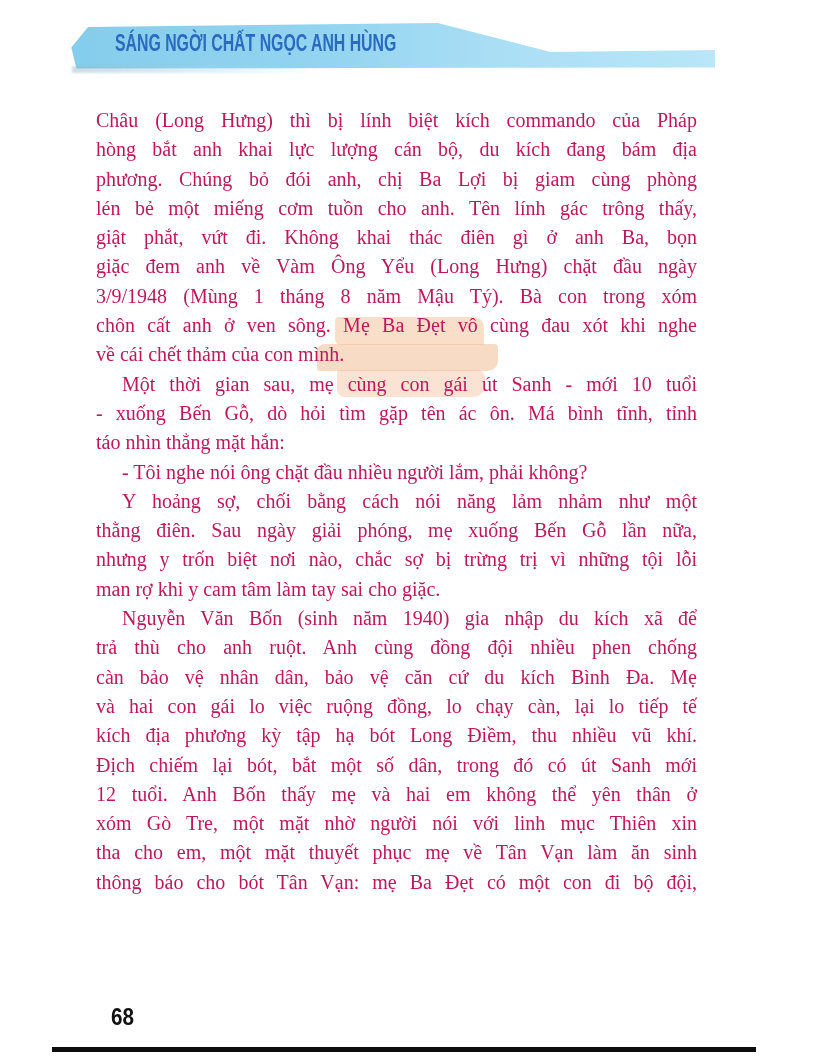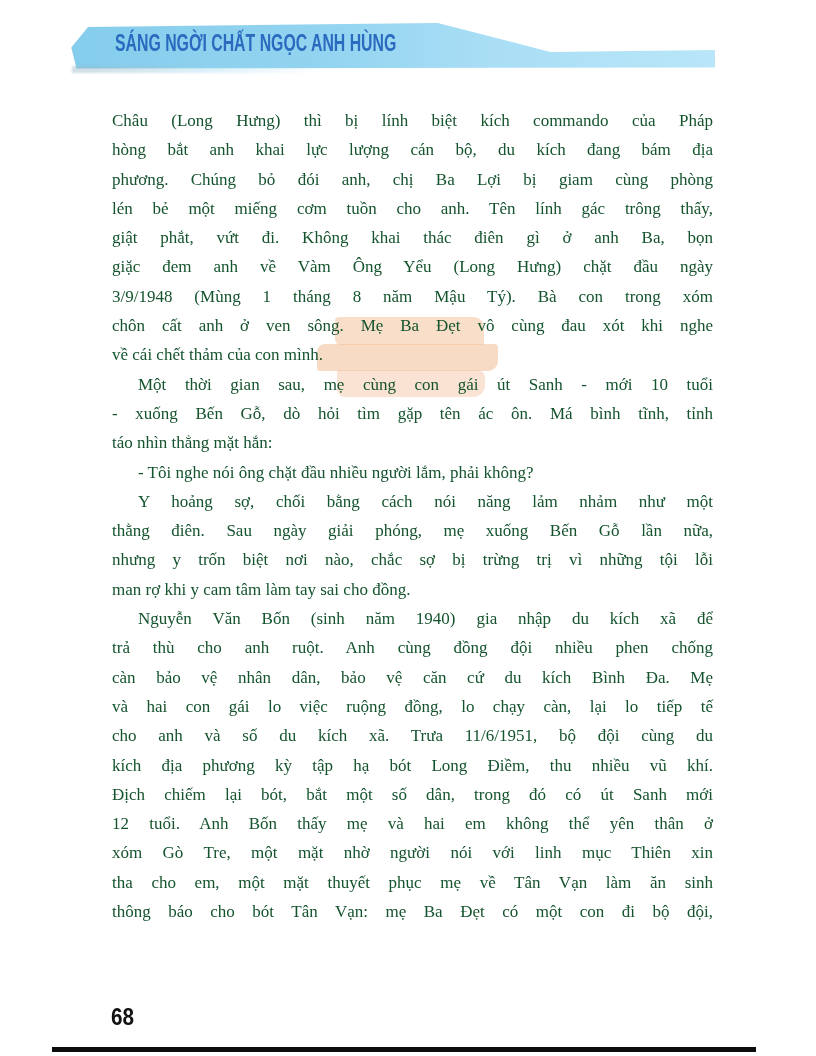--- a/index.html
+++ b/index.html
@@ -45,24 +45,24 @@
     background:var(--hl-color, #f3bd93);
     pointer-events:none;
   }
   .hl1 { left:335px; top:317px; width:149px; height:28px; opacity:0.50; border-radius:4px 10px 2px 6px; }
   .hl2 { left:317px; top:344px; width:181px; height:27px; opacity:0.55; border-radius:8px 4px 10px 3px; }
   .hl3 { left:337px; top:370px; width:148px; height:27px; opacity:0.42; border-radius:3px 8px 12px 8px; }
 
   
   .body-text {
     position:absolute;
-    left:112px; top:106px;
+    left:96px; top:106px;
     width:601px;
-    font-size:17px;
-    color:#14532d;
+    font-size:20px;
+    color:#be185d;
   }
   .bline {
     height:29.3px;
     line-height:29.3px;
     text-align:center;
     text-align-last:left;
   }
   .bline.just { text-align:justify; text-align-last:justify; }
   .bline.indent { padding-left:26px; }
 
@@ -109,26 +109,25 @@
       <div class="bline just">3/9/1948 (Mùng 1 tháng 8 năm Mậu Tý). Bà con trong xóm</div>
       <div class="bline just">chôn cất anh ở ven sông. Mẹ Ba Đẹt vô cùng đau xót khi nghe</div>
       <div class="bline">về cái chết thảm của con mình.</div>
       <div class="bline indent just">Một thời gian sau, mẹ cùng con gái út Sanh - mới 10 tuổi</div>
       <div class="bline just">- xuống Bến Gỗ, dò hỏi tìm gặp tên ác ôn. Má bình tĩnh, tỉnh</div>
       <div class="bline">táo nhìn thẳng mặt hắn:</div>
       <div class="bline indent">- Tôi nghe nói ông chặt đầu nhiều người lắm, phải không?</div>
       <div class="bline indent just">Y hoảng sợ, chối bằng cách nói năng lảm nhảm như một</div>
       <div class="bline just">thằng điên. Sau ngày giải phóng, mẹ xuống Bến Gỗ lần nữa,</div>
       <div class="bline just">nhưng y trốn biệt nơi nào, chắc sợ bị trừng trị vì những tội lỗi</div>
-      <div class="bline">man rợ khi y cam tâm làm tay sai cho đồng.</div>
+      <div class="bline">man rợ khi y cam tâm làm tay sai cho giặc.</div>
       <div class="bline indent just">Nguyễn Văn Bốn (sinh năm 1940) gia nhập du kích xã để</div>
       <div class="bline just">trả thù cho anh ruột. Anh cùng đồng đội nhiều phen chống</div>
       <div class="bline just">càn bảo vệ nhân dân, bảo vệ căn cứ du kích Bình Đa. Mẹ</div>
       <div class="bline just">và hai con gái lo việc ruộng đồng, lo chạy càn, lại lo tiếp tế</div>
-      <div class="bline just">cho anh và số du kích xã. Trưa 11/6/1951, bộ đội cùng du</div>
       <div class="bline just">kích địa phương kỳ tập hạ bót Long Điềm, thu nhiều vũ khí.</div>
       <div class="bline just">Địch chiếm lại bót, bắt một số dân, trong đó có út Sanh mới</div>
       <div class="bline just">12 tuổi. Anh Bốn thấy mẹ và hai em không thể yên thân ở</div>
       <div class="bline just">xóm Gò Tre, một mặt nhờ người nói với linh mục Thiên xin</div>
       <div class="bline just">tha cho em, một mặt thuyết phục mẹ về Tân Vạn làm ăn sinh</div>
       <div class="bline just">thông báo cho bót Tân Vạn: mẹ Ba Đẹt có một con đi bộ đội,</div>
     </div>
 
   <div class="page-number">68</div>
 

